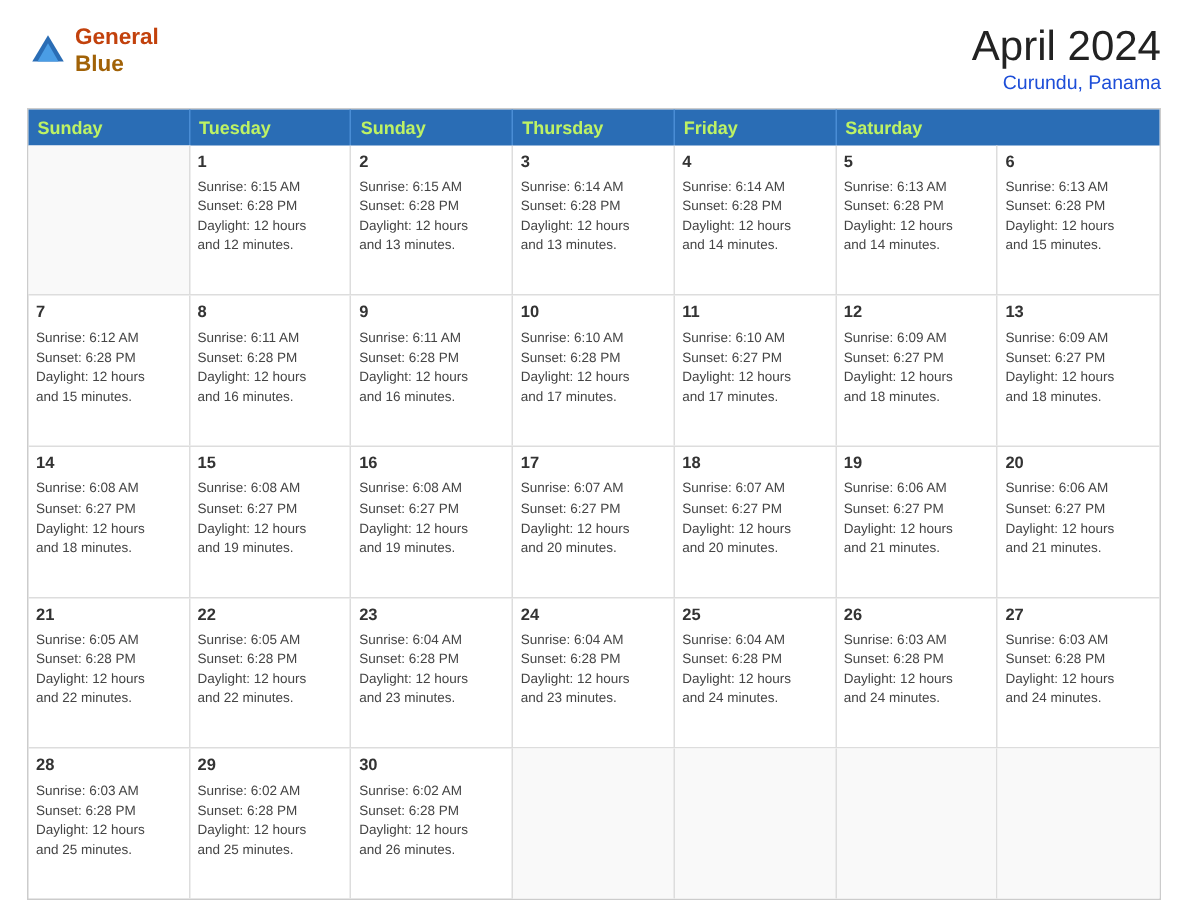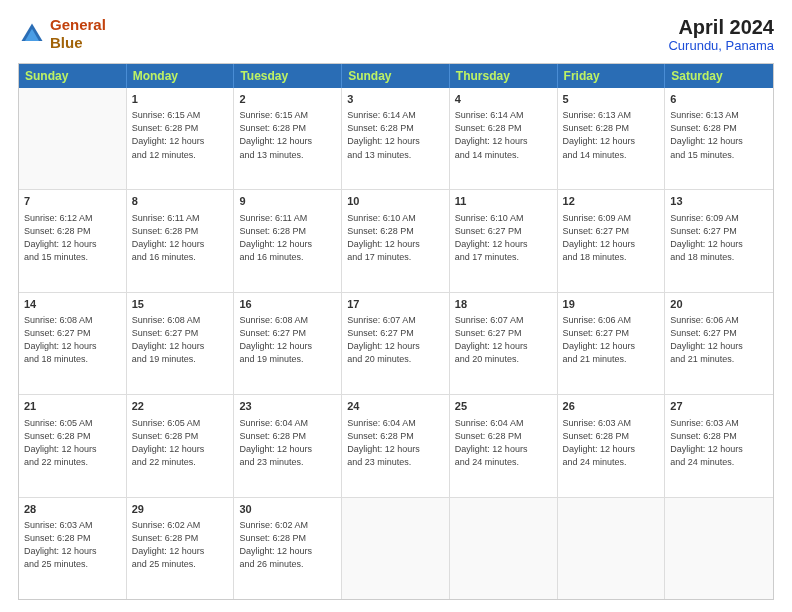--- a/index.html
+++ b/index.html
@@ -35,22 +35,22 @@
       line-height: 1.2;
     }
     .logo-icon {
       width: 28px;
       height: 28px;
     }
     .title-block {
       text-align: right;
     }
     .main-title {
-      font-size: 20px;
-      font-weight: bold;
+      font-size: 28px;
+      font-weight: normal;
       color: #222;
       line-height: 1.1;
     }
     .subtitle {
       font-size: 13px;
       color: #1d4ed8;
     }
     .calendar {
       flex: 1;
       display: flex;
@@ -121,21 +121,20 @@
     </div>
     <div class="title-block">
       <div class="main-title">April 2024</div>
       <div class="subtitle">Curundu, Panama</div>
     </div>
   </div>
 
   <div class="calendar">
     <div class="cal-header">
     <div class="cal-header-cell">Sunday</div>
-        <div class="cal-header-cell">Monday</div>
         <div class="cal-header-cell">Tuesday</div>
         <div class="cal-header-cell">Sunday</div>
         <div class="cal-header-cell">Thursday</div>
         <div class="cal-header-cell">Friday</div>
         <div class="cal-header-cell">Saturday</div>
       </div>
     <div class="cal-body">
     <div class="cal-row">
           <div class="cal-cell empty"></div>
           <div class="cal-cell">

